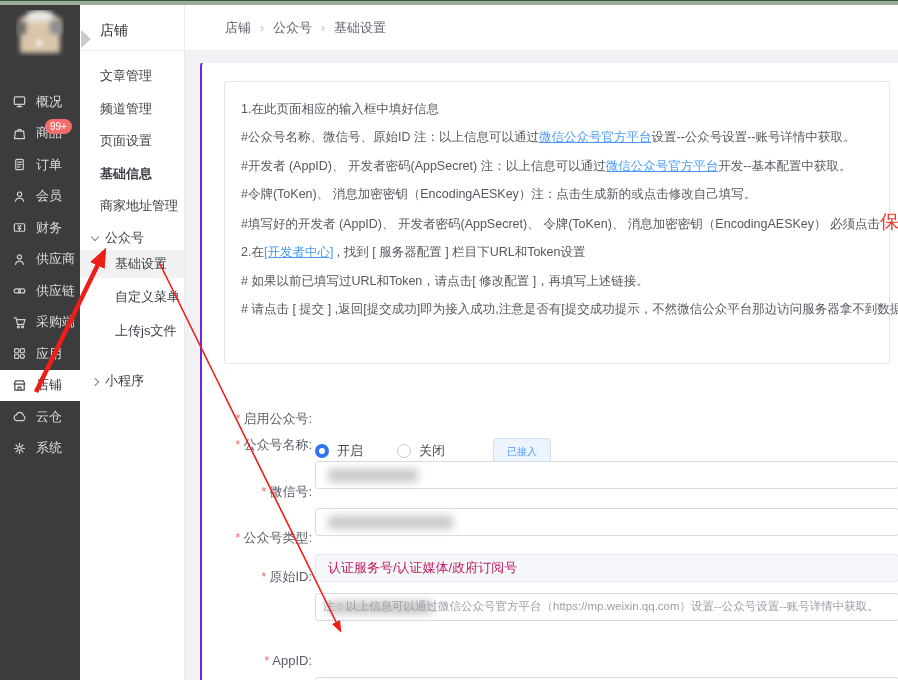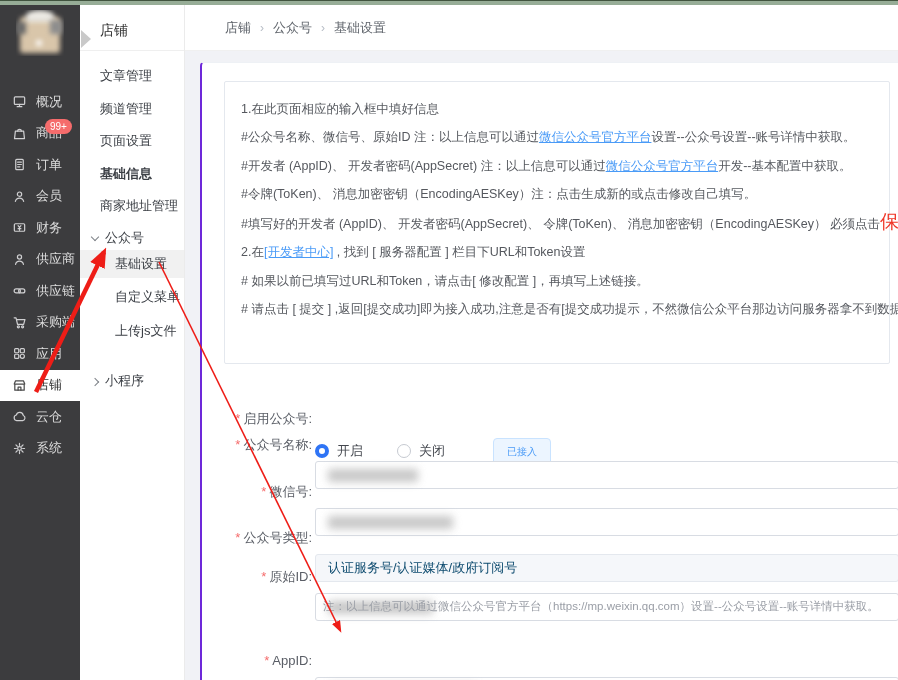--- a/index.html
+++ b/index.html
@@ -68,21 +68,21 @@
 
   
   .frow{position:absolute;left:0;right:0;height:28px;}
   .flabel{position:absolute;left:0;top:0;width:110px;height:28px;line-height:28px;
     text-align:right;font-size:13px;color:#5a5e66;white-space:nowrap;}
   .star{color:#f56c6c;margin-right:3px;}
   .fctrl{position:absolute;left:113px;right:-1px;top:0;height:28px;margin-top:30px;}
   .tinput{position:absolute;left:0;right:0;top:0;height:28px;border:1px solid #d8dce3;
     border-radius:3px;background:#fff;}
   .tinput.disabled{background:#f5f7fa;border-color:#e4e8ee;}
-  .ph{line-height:26px;padding-left:12px;font-size:13px;color:#0c4a6e;}
+  .ph{line-height:26px;padding-left:12px;font-size:13px;color:#be185d;}
   .blur-blob{position:absolute;left:12px;top:7px;height:13px;background:#b9b9b9;
     border-radius:2px;filter:blur(4px);opacity:.8;}
   .radio-group{display:flex;align-items:center;height:30px;gap:8px;}
   .radio{width:14px;height:14px;border-radius:50%;background:#fff;flex:0 0 14px;cursor:pointer;}
   .radio.on{border:4.5px solid #2f74f5;}
   .radio.off{border:1px solid #c6cad1;}
   .radio-label{font-size:13px;color:#43474e;margin-right:26px;cursor:pointer;}
   .tagbtn{height:27px;line-height:25px;padding:0 13px;background:#ecf5ff;border:1px solid #c9e3ff;
     color:#4a9bf7;border-radius:4px;font-size:10px;cursor:pointer;margin-left:14px;}
   .fnote{position:absolute;left:121px;font-size:11.5px;color:#9a9ea6;white-space:nowrap;}

